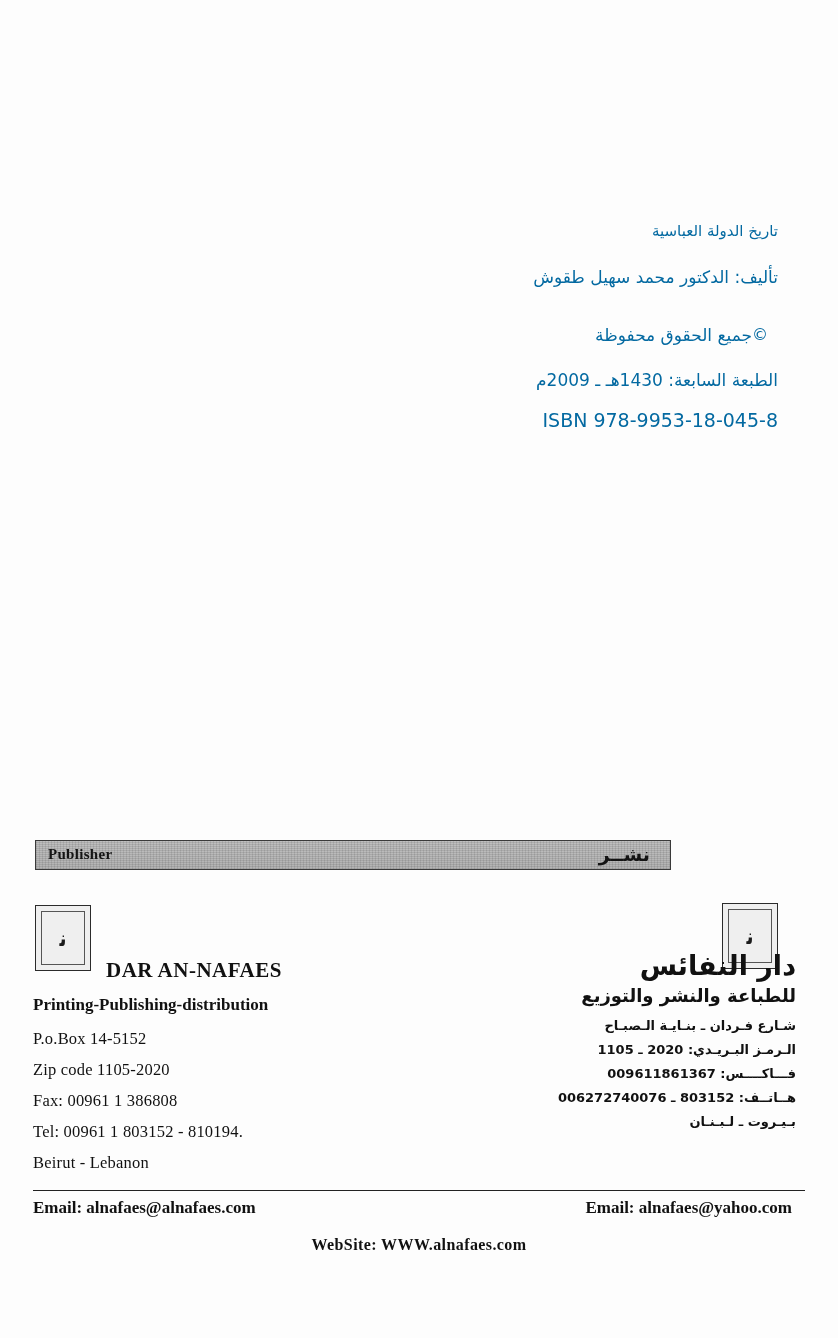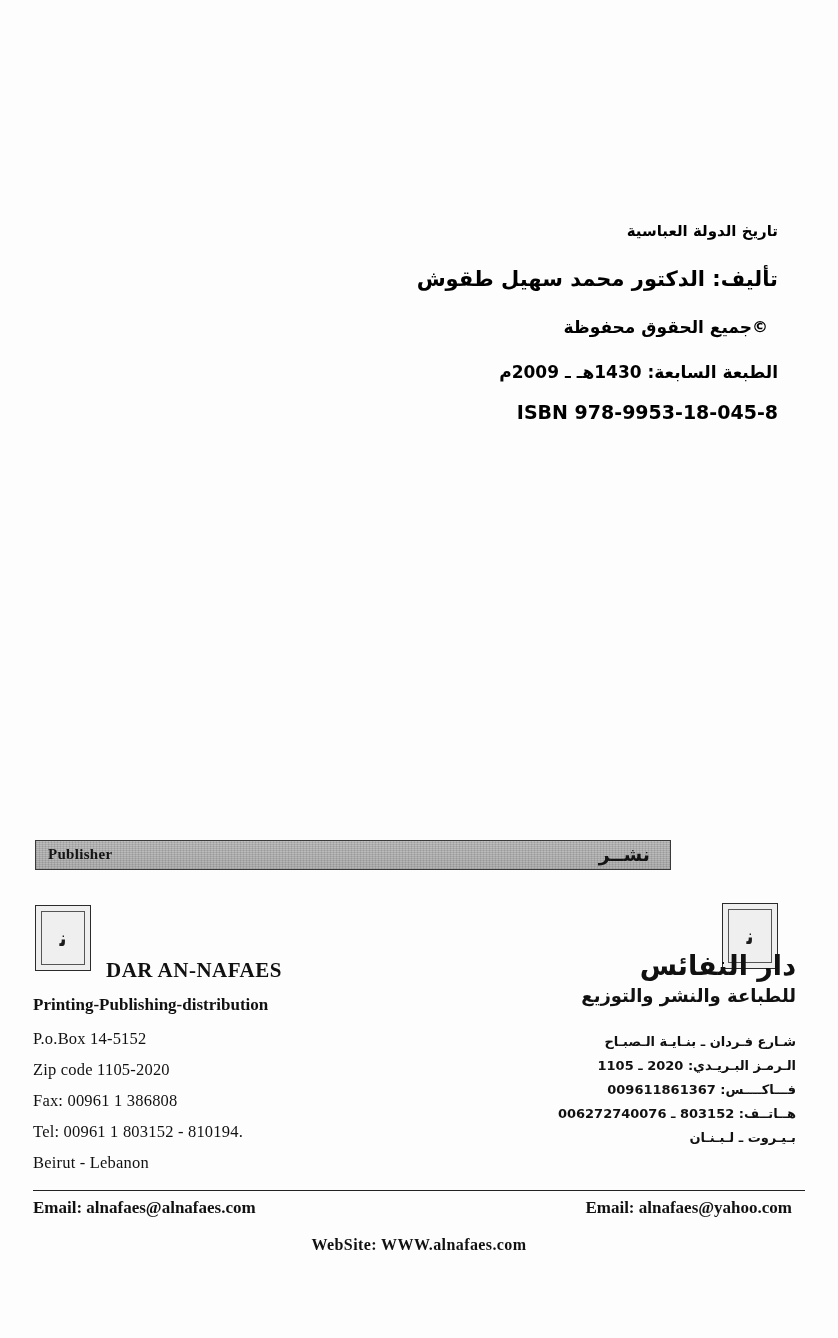--- a/index.html
+++ b/index.html
@@ -27,31 +27,31 @@
   .top-block {
     position: absolute;
     top: 222px;
     right: 60px;
     width: 740px;
     text-align: right;
     direction: rtl;
   }
   .top-block .line {
     font-family: "DejaVu Sans", sans-serif;
-    font-weight: bold;
-    color: #000000;
+    font-weight: normal;
+    color: #0369a1;
     letter-spacing: 0px;
   }
   .l-title {
     font-size: 15px;
     margin-bottom: 27px;
   }
   .l-author {
-    font-size: 21px;
-    margin-bottom: 26px;
+    font-size: 17px;
+    margin-bottom: 38px;
   }
   .l-rights {
     font-size: 17px;
     margin-bottom: 25px;
   }
   .l-rights .copy-sym {
     font-family: "DejaVu Sans", sans-serif;
     font-size: 16px;
     display: inline-block;
     margin-right: 10px;
@@ -186,21 +186,21 @@
   }
   .ar-name {
     font-size: 27px;
     font-weight: bold;
     margin-bottom: 4px;
     letter-spacing: -1px;
   }
   .ar-sub {
     font-size: 18px;
     font-weight: bold;
-    margin-bottom: 28px;
+    margin-bottom: 12px;
   }
   .ar-line {
     font-size: 13px;
     font-weight: bold;
     margin-bottom: 9px;
     letter-spacing: 1px;
   }
 
   
   .rule {

